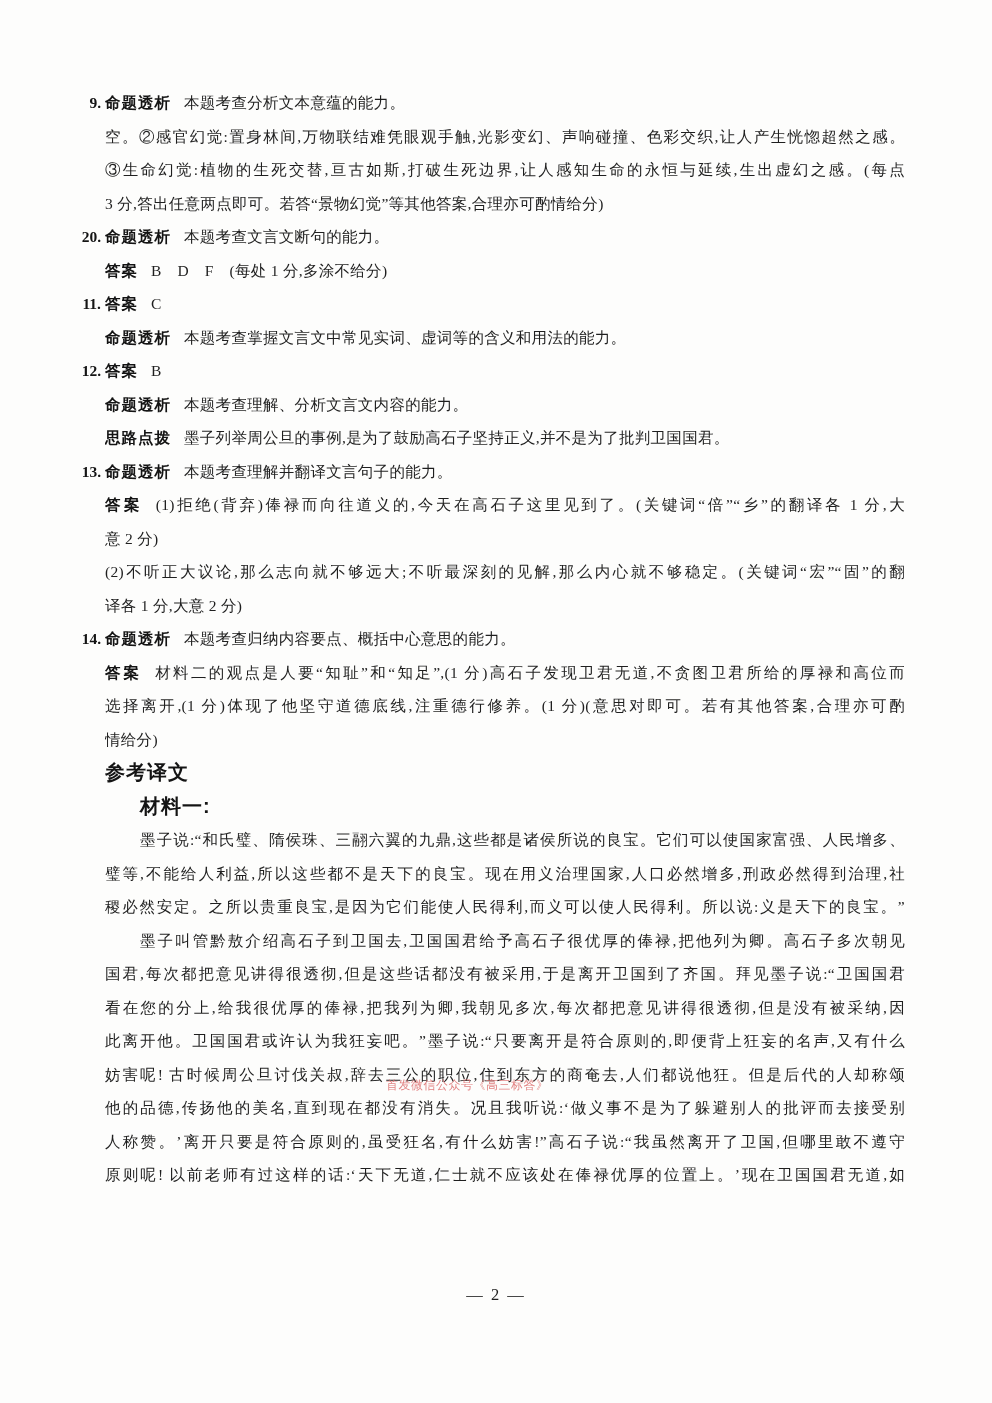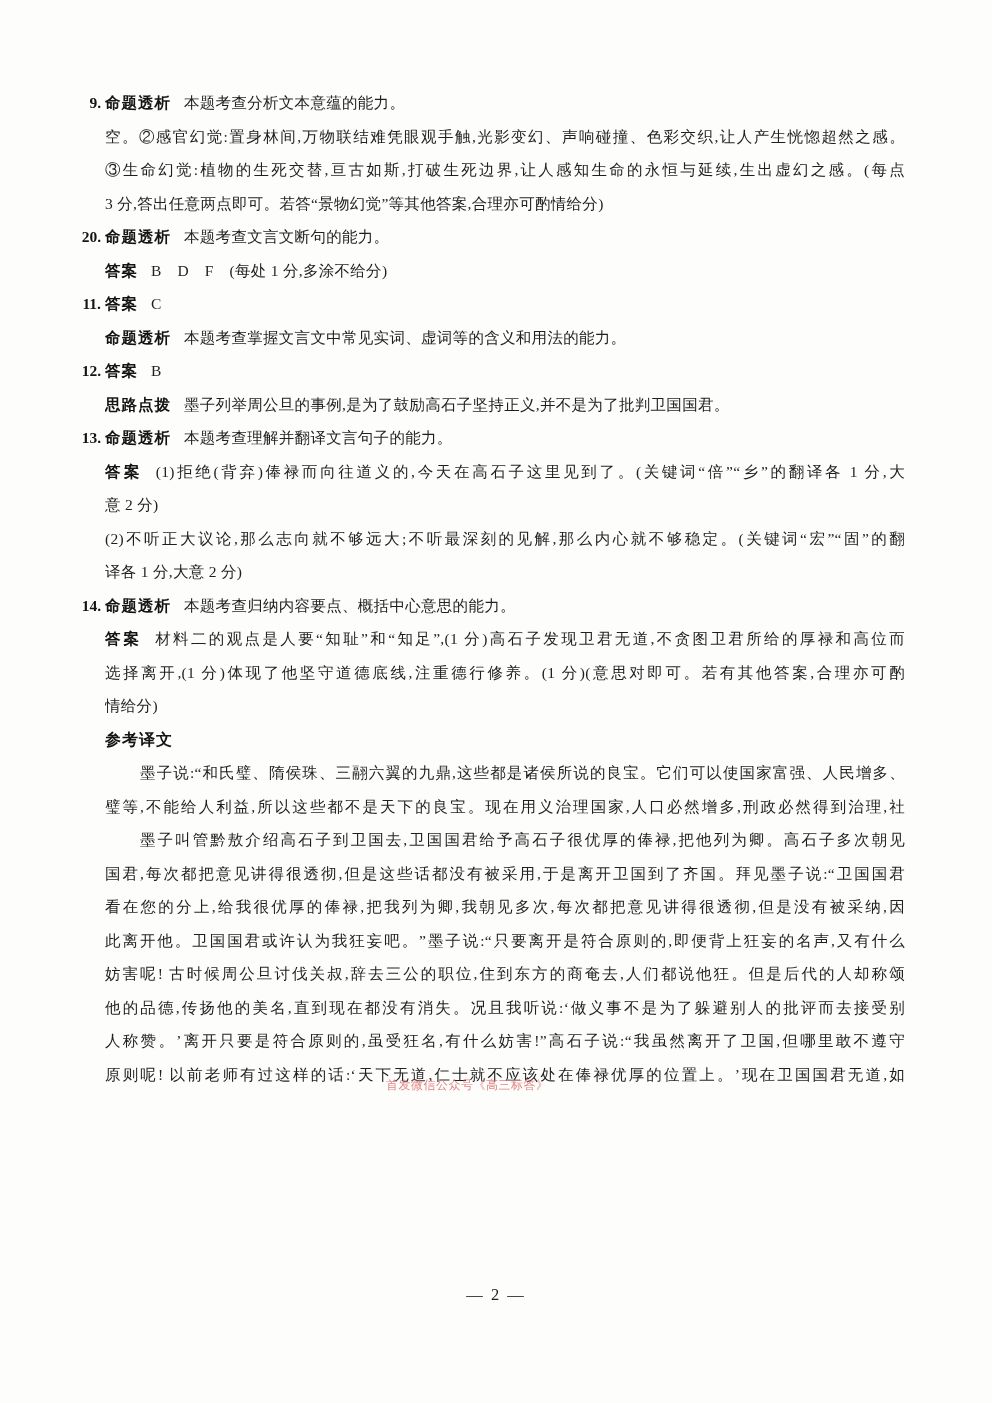--- a/index.html
+++ b/index.html
@@ -41,21 +41,21 @@
   }
   .label {
     font-family: "Liberation Sans", sans-serif;
     font-weight: 700;
     color: #141414;
     margin-right: 13px;
     letter-spacing: 1px;
   }
   .heading-line .label {
     margin-right: 0;
-    font-size: 16px;
+    font-size: 20px;
   }
   .block {
     position: relative;
   }
   .num {
     position: absolute;
     left: -31px;
     top: 0;
     width: 27px;
     height: 33.5px;
@@ -112,20 +112,21 @@
           <div class="line"><span class="label">答案</span><span>B　D　F　(每处 1 分,多涂不给分)</span></div>
         </div>
         <div class="block">
           <span class="num">11.</span>
           <div class="line"><span class="label">答案</span><span>C</span></div>
           <div class="line"><span class="label">命题透析</span><span>本题考查掌握文言文中常见实词、虚词等的含义和用法的能力。</span></div>
         </div>
         <div class="block">
           <span class="num">12.</span>
           <div class="line"><span class="label">答案</span><span>B</span></div>
+          <div class="line"><span class="label">命题透析</span><span>本题考查理解、分析文言文内容的能力。</span></div>
           <div class="line"><span class="label">思路点拨</span><span>墨子列举周公旦的事例,是为了鼓励高石子坚持正义,并不是为了批判卫国国君。</span></div>
         </div>
         <div class="block">
           <span class="num">13.</span>
           <div class="line"><span class="label">命题透析</span><span>本题考查理解并翻译文言句子的能力。</span></div>
           <div class="line fill"><span class="label">答案</span><span>(1)拒绝(背弃)俸禄而向往道义的,今天在高石子这里见到了。(关键词“倍”“乡”的翻译各 1 分,大</span></div>
           <div class="line"><span>意 2 分)</span></div>
           <div class="line fill"><span>(2)不听正大议论,那么志向就不够远大;不听最深刻的见解,那么内心就不够稳定。(关键词“宏”“固”的翻</span></div>
           <div class="line"><span>译各 1 分,大意 2 分)</span></div>
         </div>
@@ -135,25 +136,29 @@
           <div class="line fill"><span class="label">答案</span><span>材料二的观点是人要“知耻”和“知足”,(1 分)高石子发现卫君无道,不贪图卫君所给的厚禄和高位而</span></div>
           <div class="line fill"><span>选择离开,(1 分)体现了他坚守道德底线,注重德行修养。(1 分)(意思对即可。若有其他答案,合理亦可酌</span></div>
           <div class="line"><span>情给分)</span></div>
         </div>
       </div>
 
     <div class="line heading-line">
       <span class="label">参考译文</span>
     </div>
 
+    <div class="line heading-line indent">
+      <span class="label">材料一:</span>
+    </div>
 
     <div id="translation">
         <div class="block">
           <div class="line fill indent"><span>墨子说:“和氏璧、隋侯珠、三翮六翼的九鼎,这些都是诸侯所说的良宝。它们可以使国家富强、人民增多、</span></div>
           <div class="line fill"><span>璧等,不能给人利益,所以这些都不是天下的良宝。现在用义治理国家,人口必然增多,刑政必然得到治理,社</span></div>
+          <div class="line fill"><span>稷必然安定。之所以贵重良宝,是因为它们能使人民得利,而义可以使人民得利。所以说:义是天下的良宝。”</span></div>
         </div>
         <div class="block">
           <div class="line fill indent"><span>墨子叫管黔敖介绍高石子到卫国去,卫国国君给予高石子很优厚的俸禄,把他列为卿。高石子多次朝见</span></div>
           <div class="line fill"><span>国君,每次都把意见讲得很透彻,但是这些话都没有被采用,于是离开卫国到了齐国。拜见墨子说:“卫国国君</span></div>
           <div class="line fill"><span>看在您的分上,给我很优厚的俸禄,把我列为卿,我朝见多次,每次都把意见讲得很透彻,但是没有被采纳,因</span></div>
           <div class="line fill"><span>此离开他。卫国国君或许认为我狂妄吧。”墨子说:“只要离开是符合原则的,即便背上狂妄的名声,又有什么</span></div>
           <div class="line fill"><span>妨害呢! 古时候周公旦讨伐关叔,辞去三公的职位,住到东方的商奄去,人们都说他狂。但是后代的人却称颂</span></div>
           <div class="line fill"><span>他的品德,传扬他的美名,直到现在都没有消失。况且我听说:‘做义事不是为了躲避别人的批评而去接受别</span></div>
           <div class="line fill"><span>人称赞。’离开只要是符合原则的,虽受狂名,有什么妨害!”高石子说:“我虽然离开了卫国,但哪里敢不遵守</span></div>
           <div class="line fill"><span>原则呢! 以前老师有过这样的话:‘天下无道,仁士就不应该处在俸禄优厚的位置上。’现在卫国国君无道,如</span></div>

